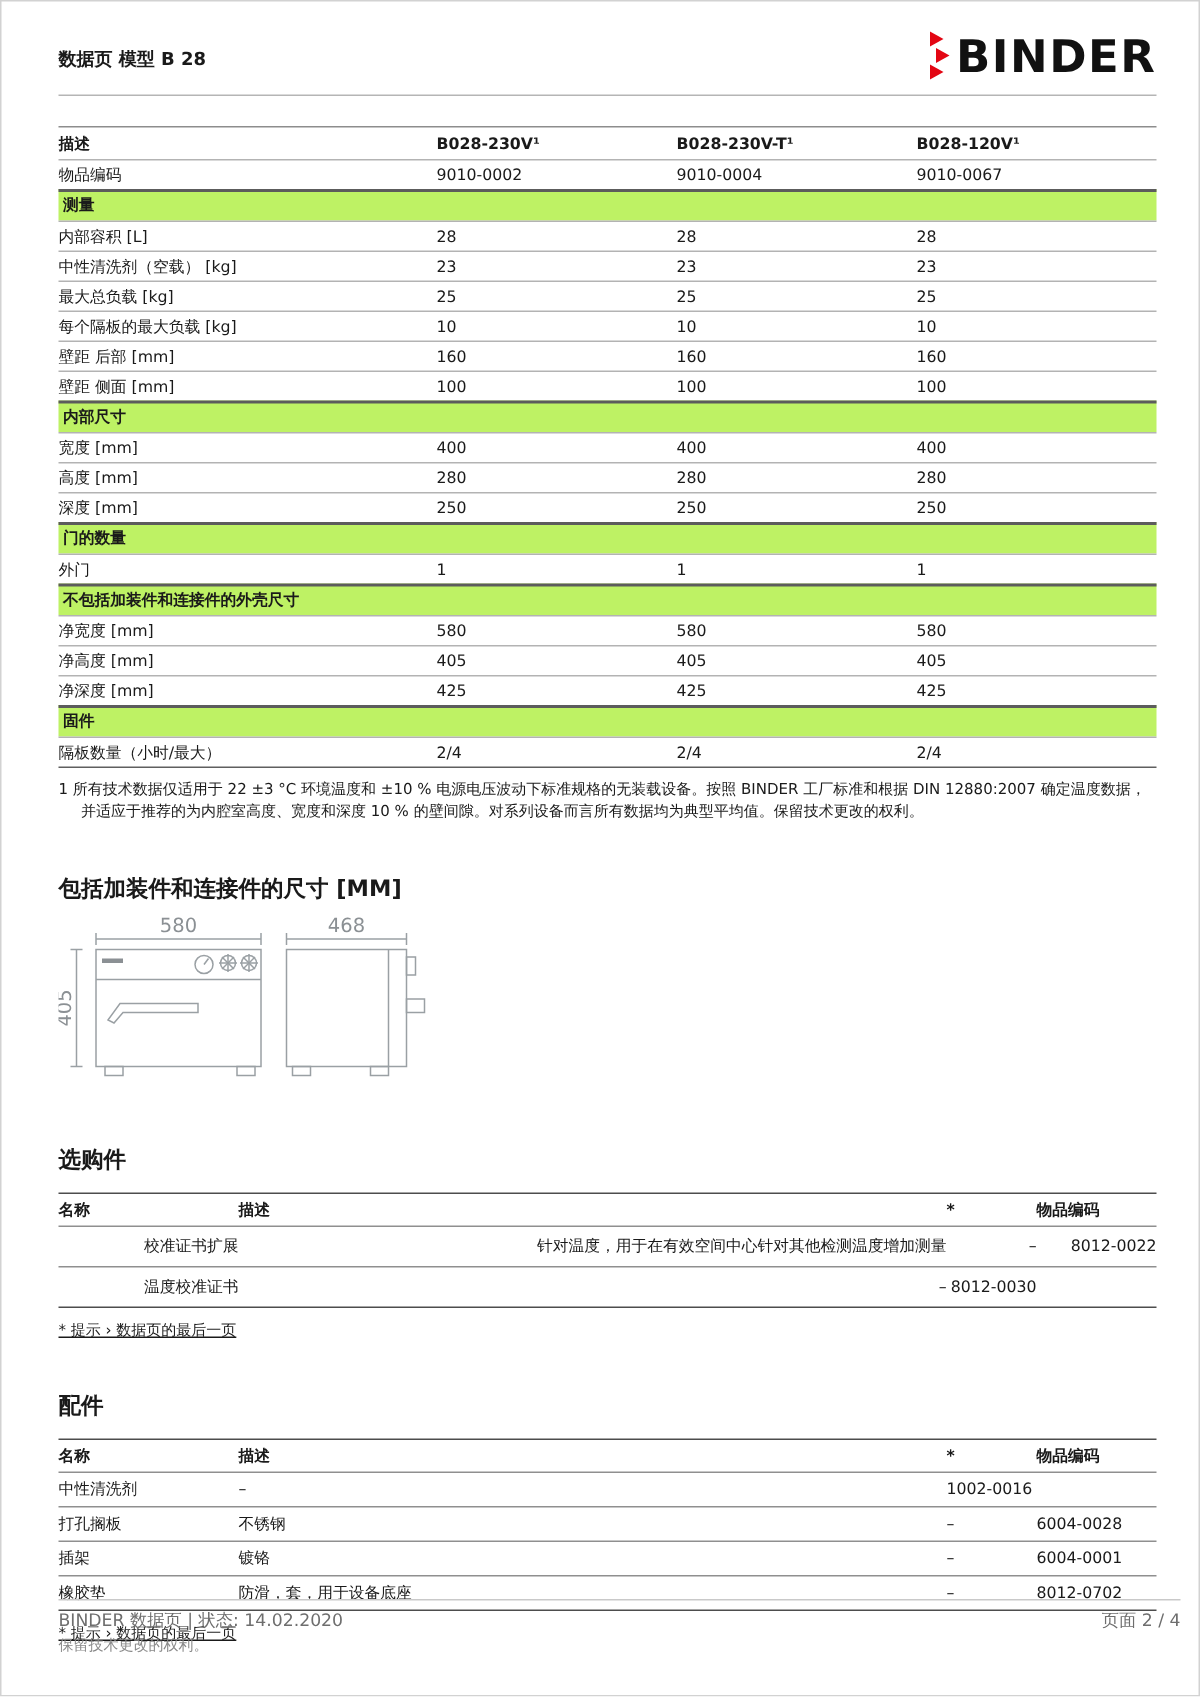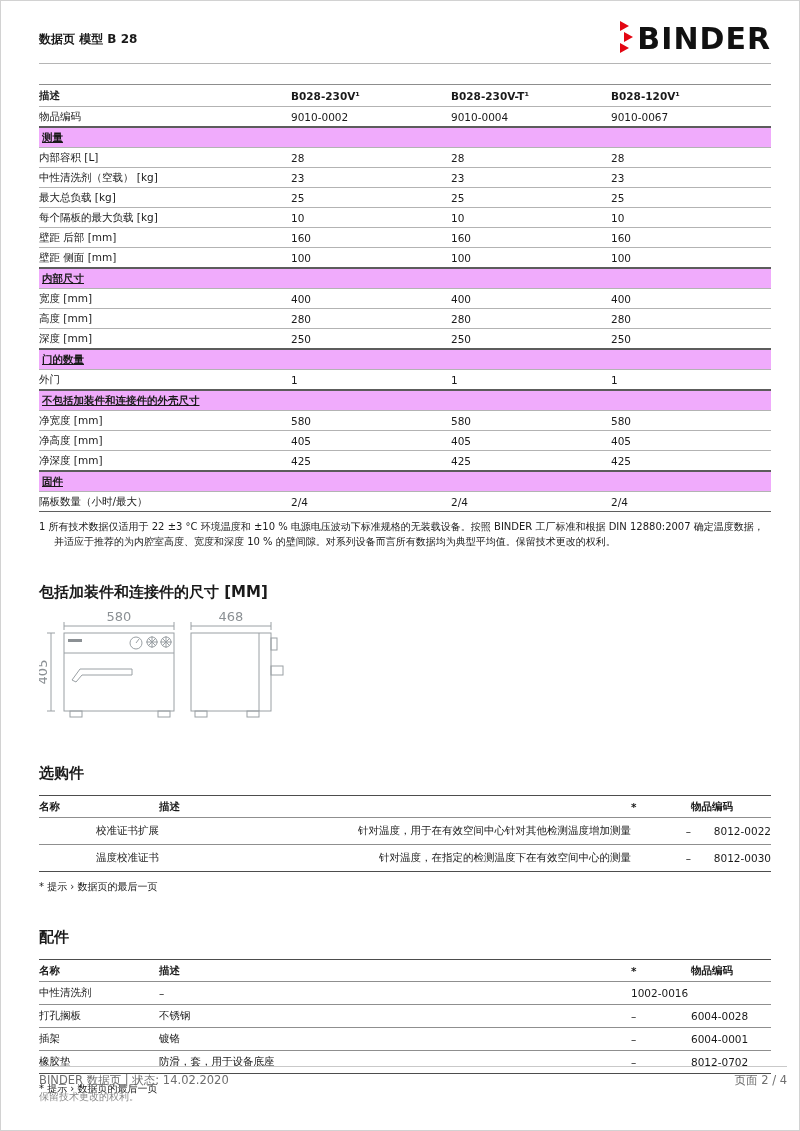--- a/index.html
+++ b/index.html
@@ -18,27 +18,27 @@
   .tri.mid{margin-left:4px;}
   .logo-text{font-size:30px;font-weight:bold;letter-spacing:1px;color:#111;}
   .hdr-rule{border-top:1px solid #b5b5b5;margin-top:4px;}
 
   
   .spec{margin-top:20px;border-bottom:1px solid #5f5f5f;}
   .srow{display:grid;grid-template-columns:252px 160px 160px 1fr;align-items:center;
         height:19px;border-top:1px solid #b3b3b3;font-size:10.5px;}
   .srow.head{border-top:1px solid #8d8d8d;font-weight:bold;height:21px;}
   .srow .c{overflow:hidden;white-space:nowrap;}
-  .ssec{height:19px;line-height:19px;background:#f0abfc;border-top:2px solid #5c5c5c;
-        font-weight:bold;font-size:10.5px;padding-left:3px;text-decoration:underline;}
+  .ssec{height:19px;line-height:19px;background:#bef264;border-top:2px solid #5c5c5c;
+        font-weight:bold;font-size:10.5px;padding-left:3px;}
 
   
   .fnote{margin-top:7px;font-size:10px;line-height:15px;color:#1a1a1a;
          padding-left:15px;text-indent:-15px;}
-  .small-note{margin-top:8px;font-size:10px;color:#1a1a1a;}
+  .small-note{margin-top:8px;font-size:10px;color:#1a1a1a;text-decoration:underline;}
 
   .sec-title{font-size:15px;font-weight:bold;margin-top:34px;}
 
   
   .drawing{margin-top:6px;}
 
   
   .otable{margin-top:12px;border-bottom:1px solid #4d4d4d;}
   .orow{display:grid;grid-template-columns:120px 1fr 60px 80px;align-items:center;
         font-size:10.5px;border-top:1px solid #8f8f8f;}
@@ -253,21 +253,20 @@
         <div>物品编码</div>
       </div>
       <div class="orow opt">
         <div>校准证书扩展</div>
         <div>针对温度，用于在有效空间中心针对其他检测温度增加测量</div>
         <div>–</div>
         <div>8012-0022</div>
       </div>
       <div class="orow opt">
         <div>温度校准证书</div>
-        <div>针对温度，在指定的检测温度下在有效空间中心的测量</div>
         <div>–</div>
         <div>8012-0030</div>
       </div>
     </div>
     <div class="small-note">* 提示 › 数据页的最后一页</div>
 
     <div class="sec-title">配件</div>
     <div class="otable">
       <div class="orow head">
         <div>名称</div>

